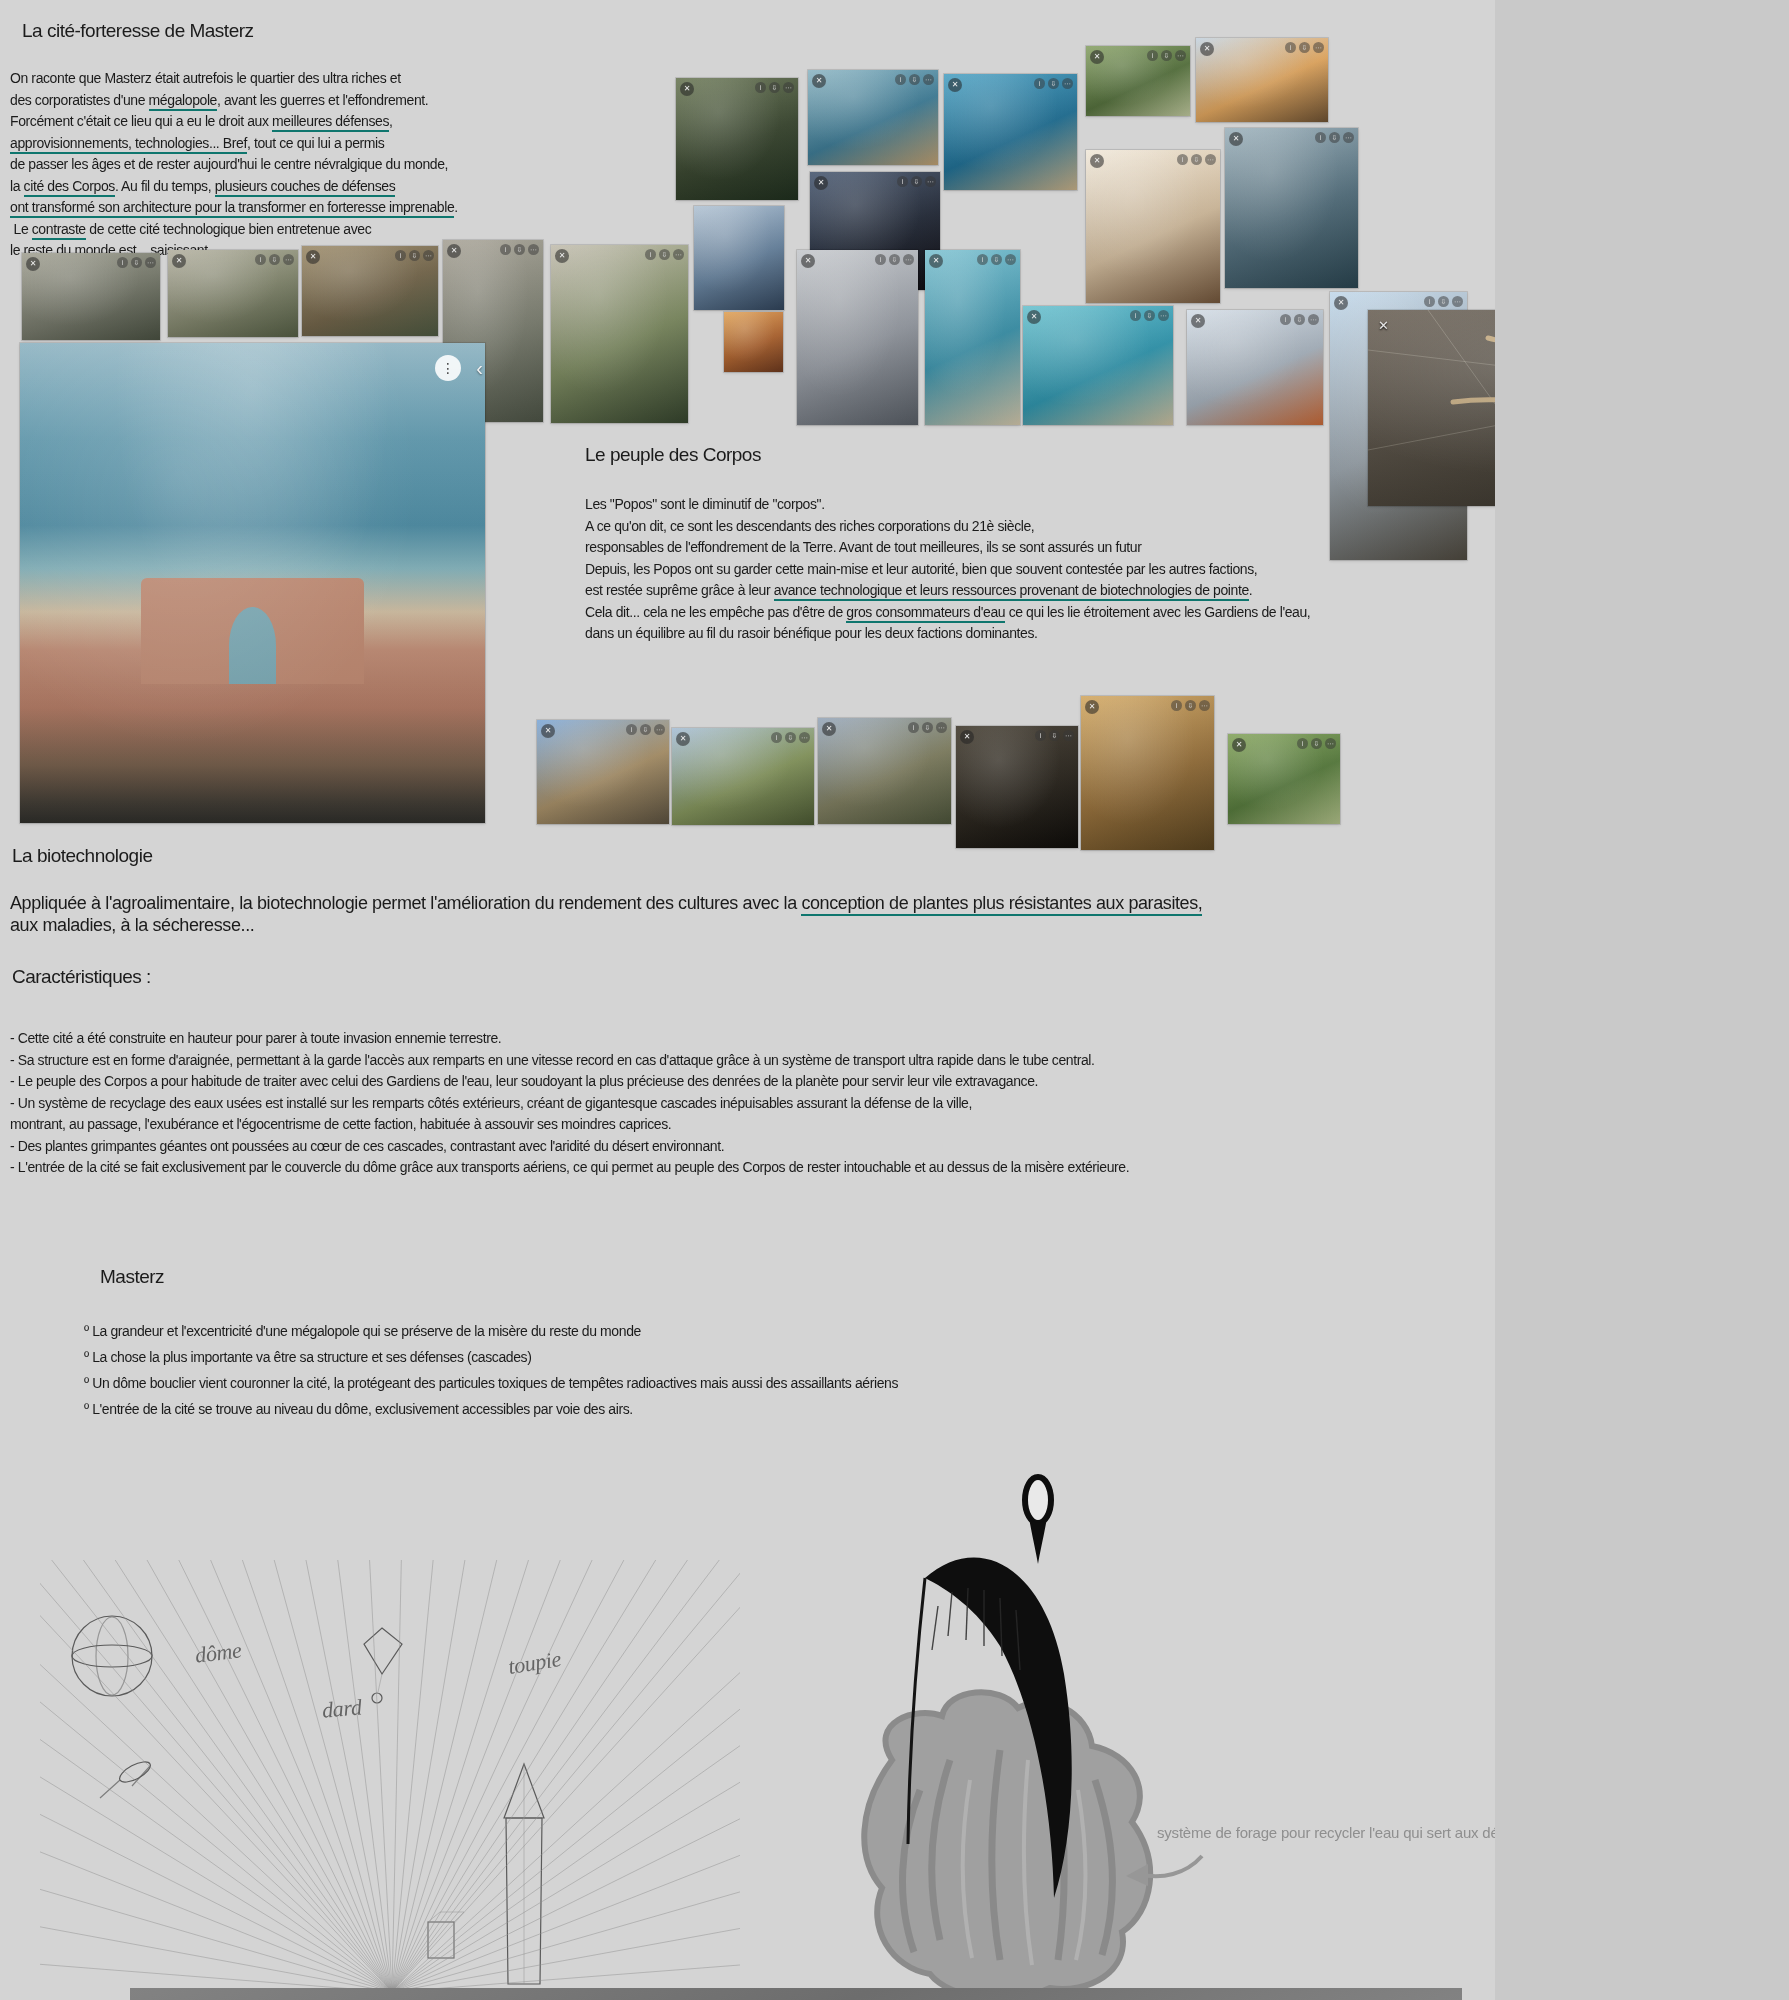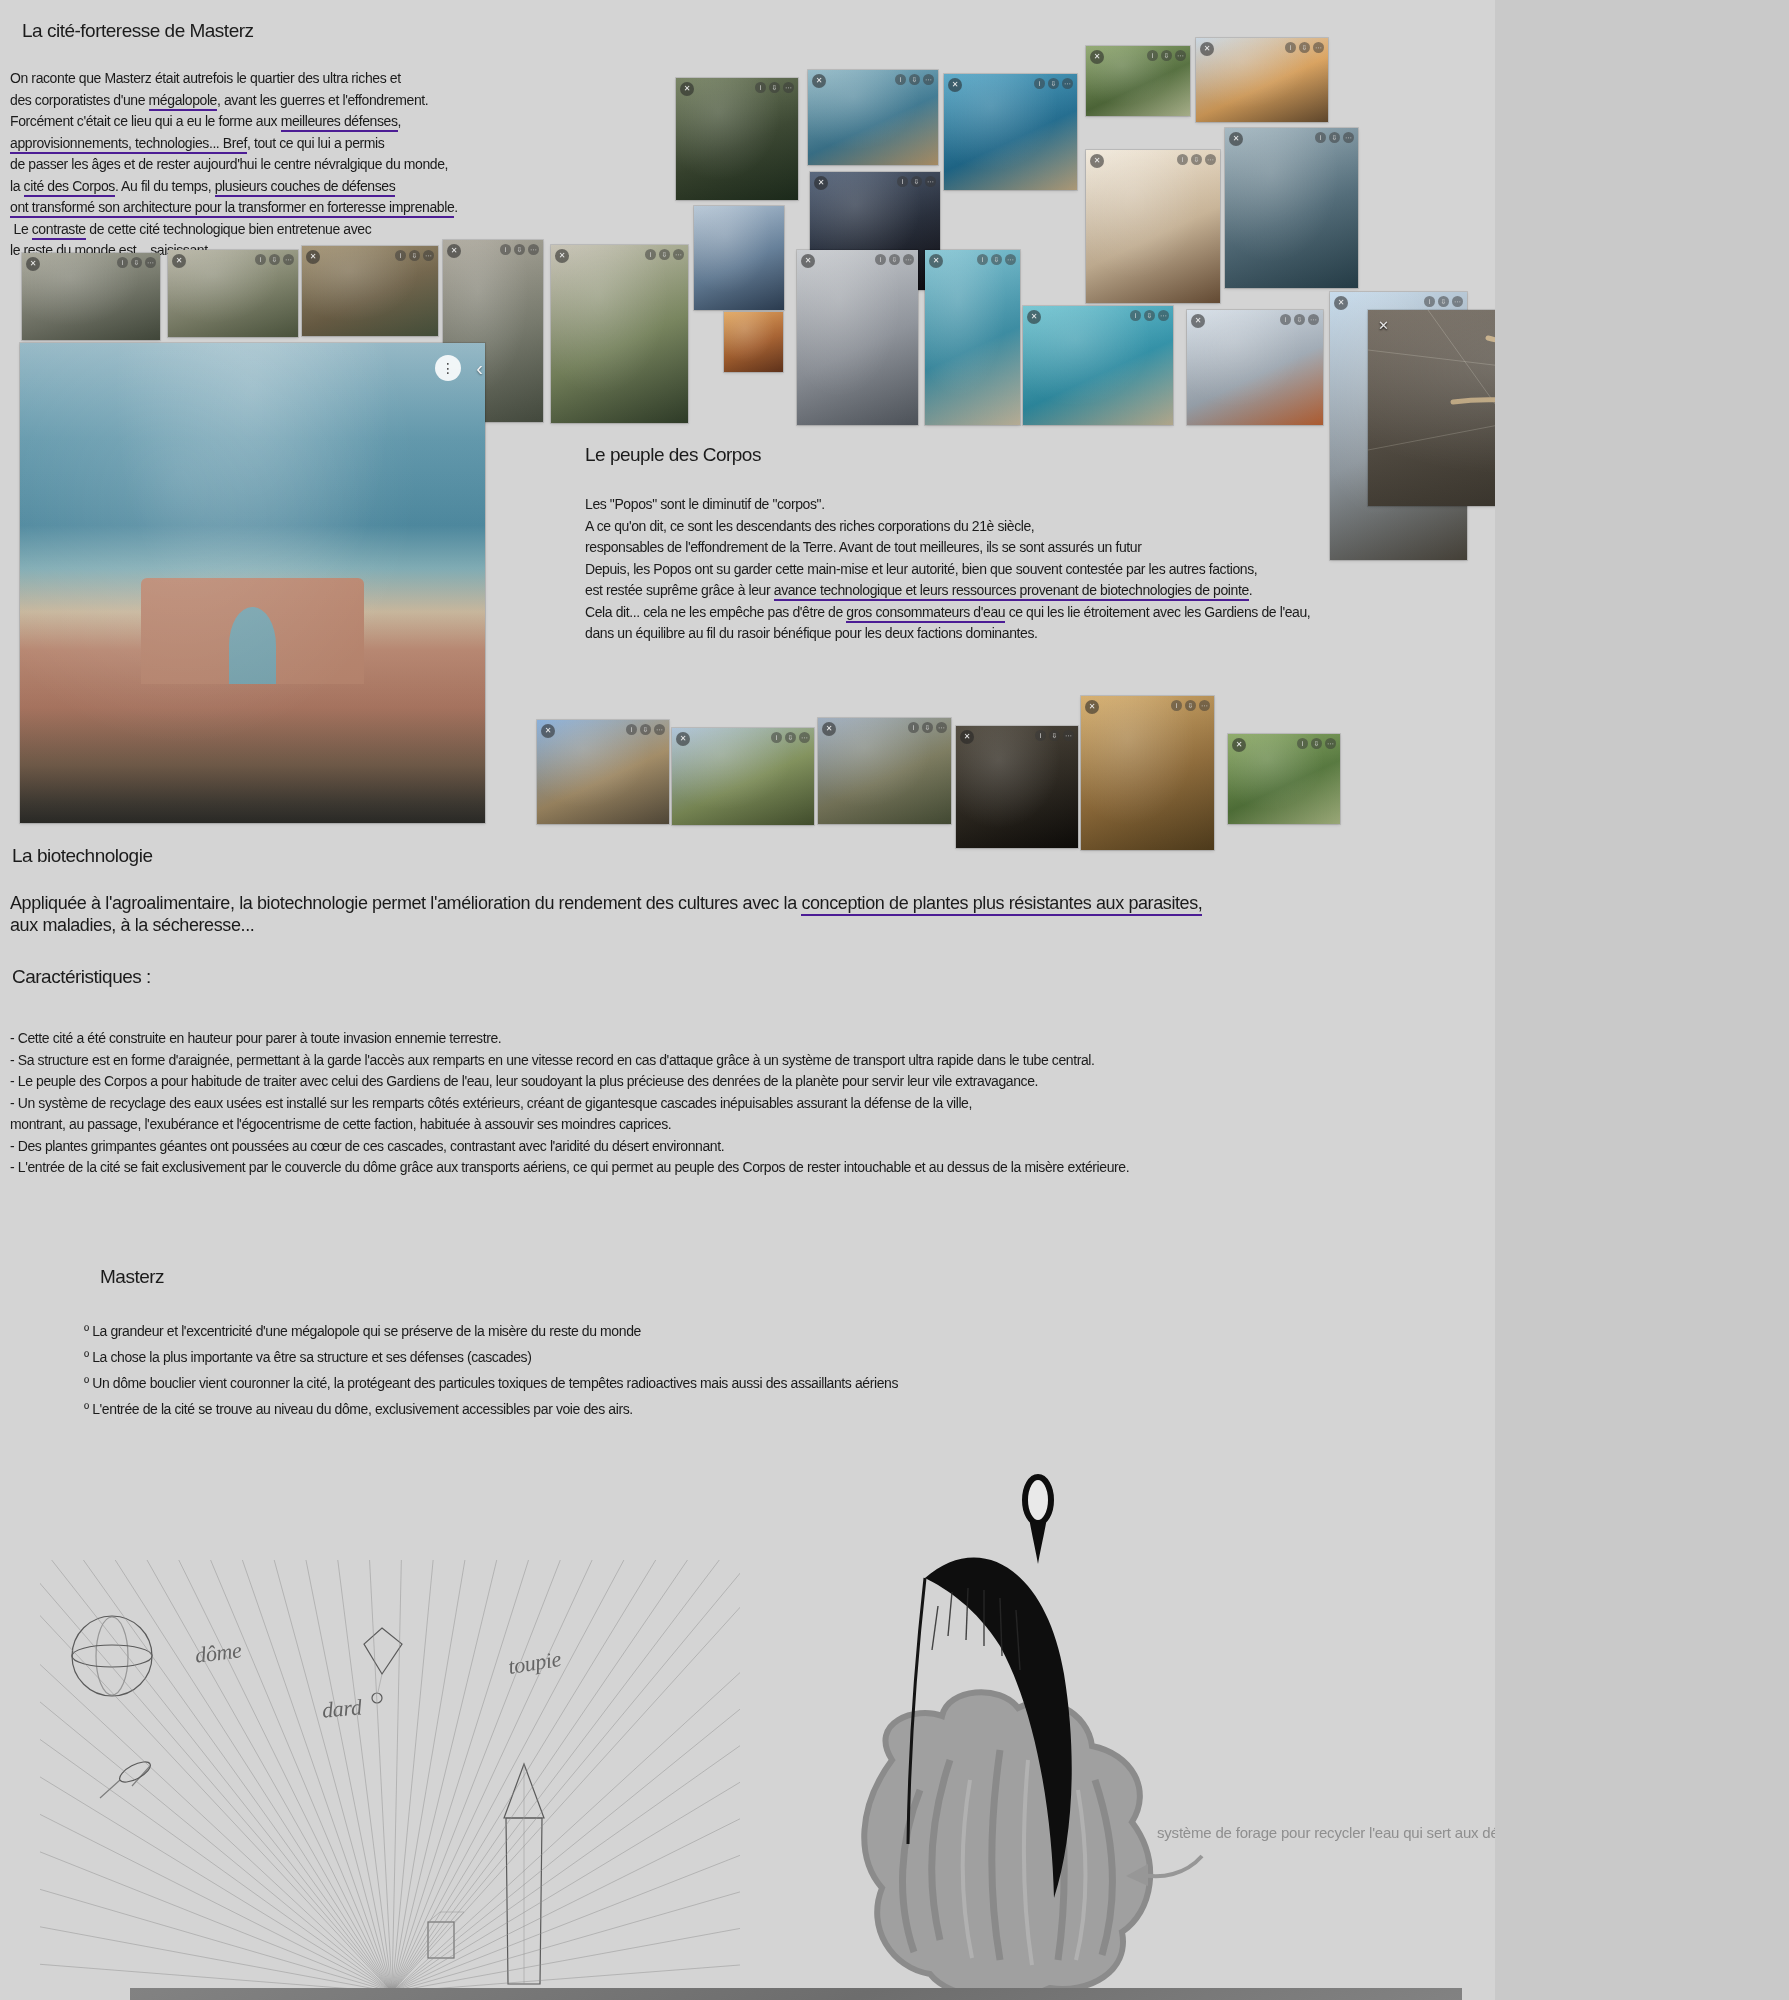--- a/index.html
+++ b/index.html
@@ -12,21 +12,21 @@
   #t-biotech{left:12px;top:845px;}
   #t-carac{left:12px;top:966px;}
   #t-concept{left:100px;top:1266px;}
   #t-caption{left:1157px;top:1824px;font-size:15px;color:#8f8f8f;letter-spacing:-0.2px;}
   .lbl{font-family:"Liberation Serif","DejaVu Serif",serif;font-style:italic;font-size:22px;color:#474747;opacity:.8;}
   #lbl-dome{left:195px;top:1640px;transform:rotate(-7deg);}
   #lbl-dard{left:322px;top:1696px;transform:rotate(-5deg);}
   #lbl-toupie{left:508px;top:1650px;transform:rotate(-9deg);}
   .para{position:absolute;letter-spacing:-0.4px;}
   .ln{white-space:pre;}
-  .u{border-bottom:2px solid #4c1d95;padding-bottom:1px;}
+  .u{border-bottom:2px solid #0f766e;padding-bottom:1px;}
   .thumb{position:absolute;box-shadow:0 0 0 1px rgba(0,0,0,.10),0 1px 3px rgba(0,0,0,.15);}
   .thumb::after{content:"";position:absolute;inset:0;pointer-events:none;
     background:radial-gradient(ellipse at 35% 28%,rgba(255,255,255,.16),transparent 55%),
                linear-gradient(180deg,rgba(255,255,255,.06),rgba(0,0,0,.15));}
   .flat{box-shadow:none;}
   .flat::after{display:none;}
   .ic-tl{position:absolute;top:4px;left:4px;width:14px;height:14px;border-radius:50%;z-index:3;
          background:rgba(35,35,35,.55);color:#eee;font-size:8px;line-height:14px;text-align:center;}
   .ic-tr{position:absolute;top:4px;right:4px;display:flex;gap:3px;z-index:3;}
   .ic-tr b{width:11px;height:11px;border-radius:50%;background:rgba(55,55,55,.5);color:#ddd;
@@ -167,21 +167,21 @@
     </g>
     <g>
       <path fill="none" stroke="#979797" stroke-width="4" d="M372,396 C356,414 332,420 308,414"></path>
       <polygon fill="#979797" points="318,404 296,416 318,426"></polygon>
     </g>
   </svg>
 
 <div class="para" style="left: 10px; top: 68px; font-size: 14px; line-height: 21.5px;">
       <div class="ln"><span>On raconte que Masterz était autrefois le quartier des ultra riches et</span></div>
       <div class="ln"><span>des corporatistes d'une </span><span class="u">mégalopole</span><span>, avant les guerres et l'effondrement.</span></div>
-      <div class="ln"><span>Forcément c'était ce lieu qui a eu le forme aux </span><span class="u">meilleures défenses</span><span>,</span></div>
+      <div class="ln"><span>Forcément c'était ce lieu qui a eu le droit aux </span><span class="u">meilleures défenses</span><span>,</span></div>
       <div class="ln"><span class="u">approvisionnements, technologies... Bref</span><span>, tout ce qui lui a permis</span></div>
       <div class="ln"><span>de passer les âges et de rester aujourd'hui le centre névralgique du monde,</span></div>
       <div class="ln"><span>la </span><span class="u">cité des Corpos</span><span>. Au fil du temps, </span><span class="u">plusieurs couches de défenses</span></div>
       <div class="ln"><span class="u">ont transformé son architecture pour la transformer en forteresse imprenable</span><span>.</span></div>
       <div class="ln"><span> Le </span><span class="u">contraste</span><span> de cette cité technologique bien entretenue avec</span></div>
       <div class="ln"><span>le reste du monde est... saisissant.</span></div>
     </div>
     <div class="para" style="left: 585px; top: 494px; font-size: 14px; line-height: 21.5px;">
       <div class="ln"><span>Les "Popos" sont le diminutif de "corpos".</span></div>
       <div class="ln"><span>A ce qu'on dit, ce sont les descendants des riches corporations du 21è siècle,</span></div>

